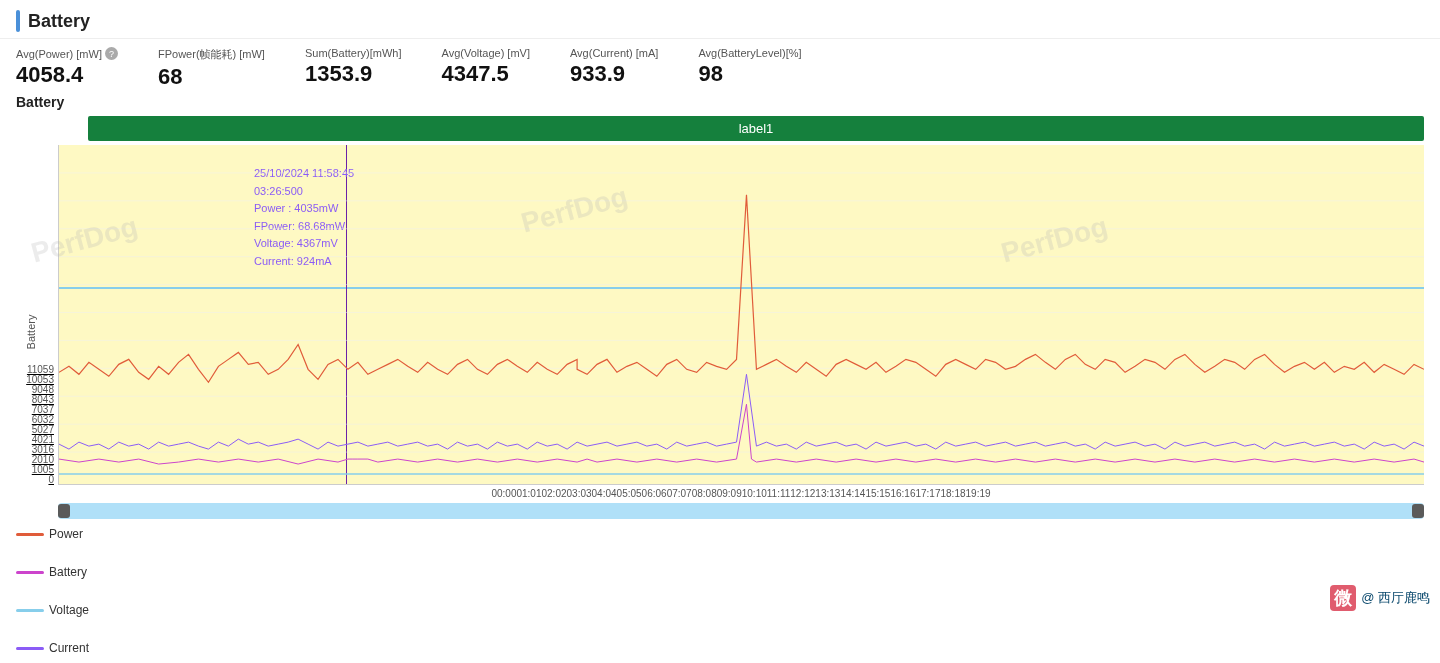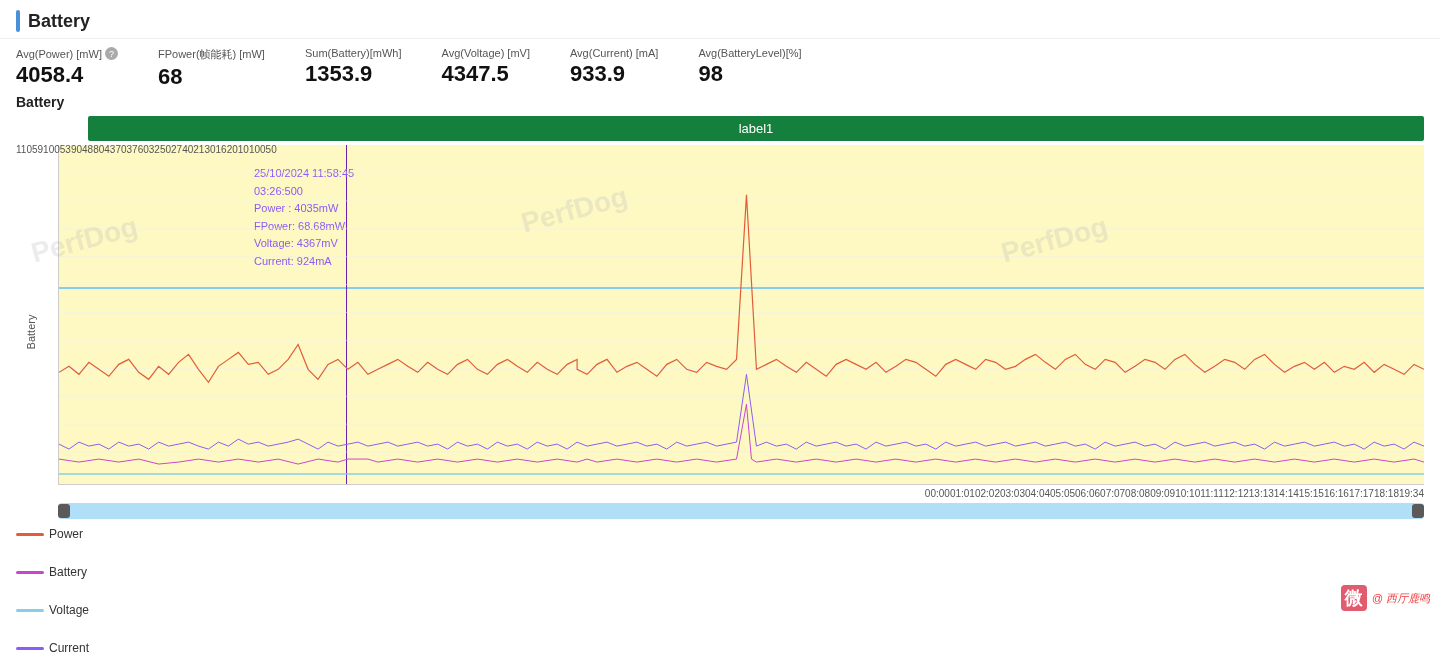--- a/index.html
+++ b/index.html
@@ -125,21 +125,21 @@
       font-size: 10px;
       color: #555;
       text-align: right;
       width: 38px;
       line-height: 1;
     }
 
     
     .x-ticks {
       display: flex;
-      justify-content: flex-end;
+      justify-content: center;
       margin-left: 42px;
       margin-top: 3px;
       margin-right: 0;
     }
     .x-tick {
       font-size: 10px;
       color: #555;
       text-align: center;
     }
 
@@ -287,21 +287,21 @@
   <div class="chart-title">Battery</div>
 
   <div style="margin-left:42px; margin-bottom:4px;">
     <div class="label-bar">label1</div>
   </div>
 
   <div class="chart-wrapper">
 
     <div style="position:absolute; left:-2px; top:50%; transform:translateY(-50%) rotate(-90deg); font-size:11px; color:#555; white-space:nowrap; z-index:5;">Battery</div>
 
-    <div style="position:absolute; left:0; top:0; width:40px; height:340px; display:flex; flex-direction:row; justify-content:flex-start; z-index:5;" id="y-ticks">
+    <div style="position:absolute; left:0; top:0; width:40px; height:340px; display:flex; flex-direction:column; justify-content:flex-end; z-index:5;text-decoration:underline;" id="y-ticks">
     <div class="y-tick">11059</div>
         <div class="y-tick">10053</div>
         <div class="y-tick">9048</div>
         <div class="y-tick">8043</div>
         <div class="y-tick">7037</div>
         <div class="y-tick">6032</div>
         <div class="y-tick">5027</div>
         <div class="y-tick">4021</div>
         <div class="y-tick">3016</div>
         <div class="y-tick">2010</div>
@@ -367,21 +367,21 @@
         <div class="x-tick">09:09</div>
         <div class="x-tick">10:10</div>
         <div class="x-tick">11:11</div>
         <div class="x-tick">12:12</div>
         <div class="x-tick">13:13</div>
         <div class="x-tick">14:14</div>
         <div class="x-tick">15:15</div>
         <div class="x-tick">16:16</div>
         <div class="x-tick">17:17</div>
         <div class="x-tick">18:18</div>
-        <div class="x-tick">19:34</div>
+        <div class="x-tick">19:19</div>
       </div>
 
     <div class="scrollbar-area">
       <div class="scrollbar-thumb-left"></div>
       <div class="scrollbar-thumb-right"></div>
     </div>
   </div>
 
   <div class="legend" id="legend">
   <div class="legend-item">
@@ -398,14 +398,14 @@
       </div>
       <div class="legend-item">
         <div class="legend-line" style="background: rgb(139, 92, 246);"></div>
         <span>Current</span>
       </div>
     </div>
 </div>
 
 <div class="weibo-badge">
   <span style="font-size:18px; background:#e05c6e; color:#fff; border-radius:4px; padding:1px 4px; font-weight:700;">微</span>
-  <span style="color:#ef4444; font-size:11px;font-style:italic;">@ 西厅鹿鸣</span>
+  <span style="color:#0c4a6e; font-size:13px;">@ 西厅鹿鸣</span>
 </div>
 
 </body></html>

